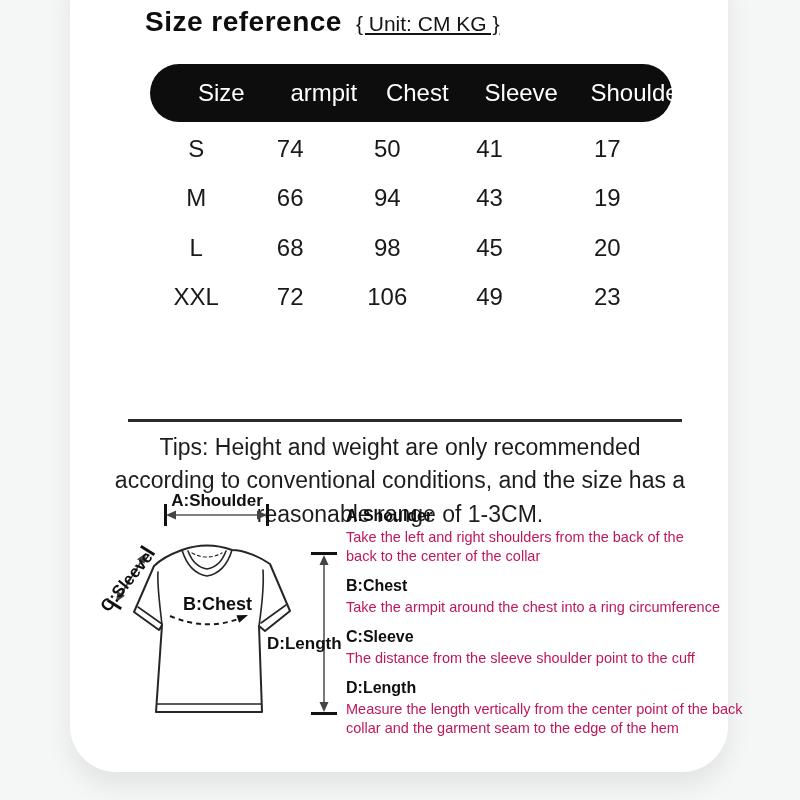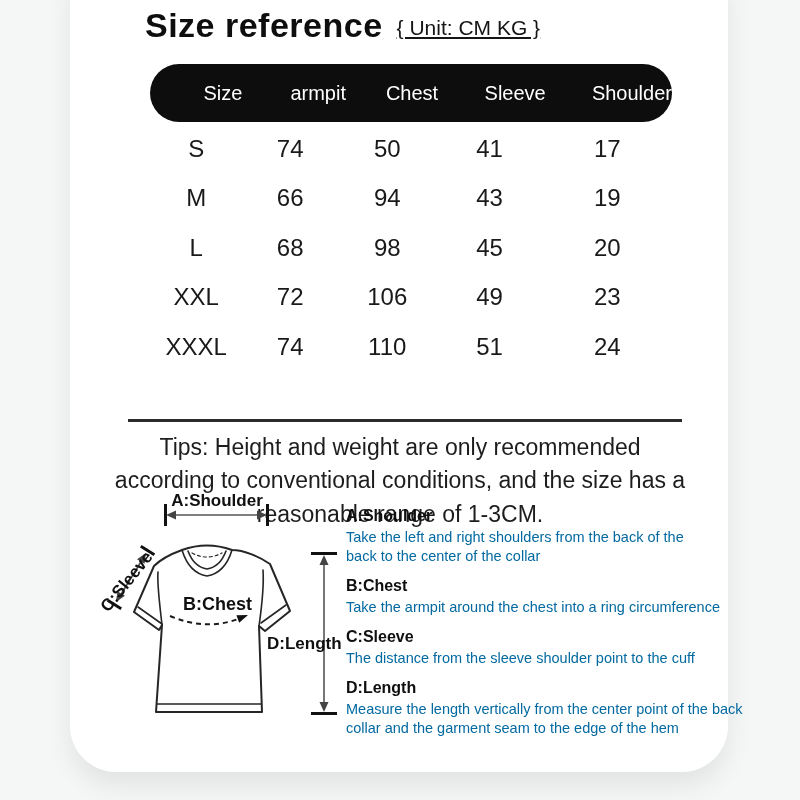--- a/index.html
+++ b/index.html
@@ -8,30 +8,30 @@
     background:#f5f7f7; overflow:hidden;
     font-family:"Liberation Sans", sans-serif; color:#1a1a1a;
   }
   .card {
     position:absolute; left:70px; top:-22px; width:658px; height:794px;
     background:#ffffff; border-radius:0 0 46px 46px;
     box-shadow:0 14px 26px rgba(0,0,0,0.08);
   }
   
   .title-row { position:absolute; left:145px; top:6px; display:flex; align-items:center; gap:14px; }
-  .title { font-size:34px; font-weight:bold; color:#0e0e0e; letter-spacing:0.5px; }
+  .title { font-size:28px; font-weight:bold; color:#0e0e0e; letter-spacing:0.5px; }
   .unit  { font-size:21px; color:#151515; padding-top:4px;text-decoration:underline; }
   
   .pill {
     position:absolute; left:150px; top:64px; width:522px; height:58px;
     background:var(--header-bg,#0d0d0d); border-radius:29px;
     display:grid; grid-template-columns:17.7% 18.3% 18.9% 20.3% 24.8%;
     align-items:center;
   }
-  .hcell { text-align:right; color:var(--header-text,#ffffff); font-size:20px;margin-left:48px; }
+  .hcell { text-align:center; color:var(--header-text,#ffffff); font-size:24px;margin-left:48px; }
   .tbody { position:absolute; left:150px; top:124px; width:522px; }
   .trow {
     display:grid; grid-template-columns:17.7% 18.3% 18.9% 20.3% 24.8%;
     height:49.5px; align-items:center;
   }
   .tcell { text-align:center; font-size:24px; color:#191919; }
   .divider { position:absolute; left:128px; top:419px; width:554px; height:3px; background:#2b2b2b; }
   
   .tips {
     position:absolute; left:113px; top:431px; width:574px;
@@ -41,21 +41,21 @@
   .tshirt-svg { position:absolute; left:92px; top:488px; }
   .lbl { position:absolute; font-weight:bold; color:#101010; white-space:nowrap; }
   .lbl-shoulder { left:150px; top:491px; width:134px; text-align:center; font-size:17px; }
   .lbl-chest    { left:183px; top:594px; font-size:18px; }
   .lbl-sleeve   { left:79px;  top:572px; width:96px; text-align:center; font-size:17px; transform:rotate(-51deg); }
   .lbl-length   { left:267px; top:634px; font-size:17px; }
   
   .guide { position:absolute; left:346px; top:506px; width:398px; }
   .gitem { margin-bottom:10px; }
   .gtitle { font-size:16px; font-weight:bold; color:#0f0f0f; line-height:20px; margin-bottom:2px; }
-  .gdesc  { font-size:14.5px; color:#0369a1; line-height:19px; }
+  .gdesc  { font-size:14.5px; color:#be185d; line-height:19px; }
   .gitem:nth-child(1) .gdesc { max-width:352px; }
 </style>
 </head>
 <body>
 
 <div class="page">
   <div class="card"></div>
 
   <div class="title-row">
     <span class="title">Size reference</span>
@@ -90,27 +90,20 @@
         <div class="tcell">98</div>
         <div class="tcell">45</div>
         <div class="tcell">20</div>
       </div>
       <div class="trow">
         <div class="tcell">XXL</div>
         <div class="tcell">72</div>
         <div class="tcell">106</div>
         <div class="tcell">49</div>
         <div class="tcell">23</div>
-      </div>
-      <div class="trow">
-        <div class="tcell">XXXL</div>
-        <div class="tcell">74</div>
-        <div class="tcell">110</div>
-        <div class="tcell">51</div>
-        <div class="tcell">24</div>
       </div>
     </div>
   <div class="divider"></div>
 
   <div class="tips">Tips: Height and weight are only recommended according to conventional conditions, and the size has a reasonable range of 1-3CM.</div>
 
   <svg class="tshirt-svg" width="256" height="250" viewBox="0 0 256 250">
 
     <g stroke="#262626" stroke-width="2" fill="#ffffff" stroke-linejoin="round" stroke-linecap="round">
       <path d="M 90,62 C 79,66 69,71 62,78 L 42,124 L 67,142 L 70,137 L 64,224

